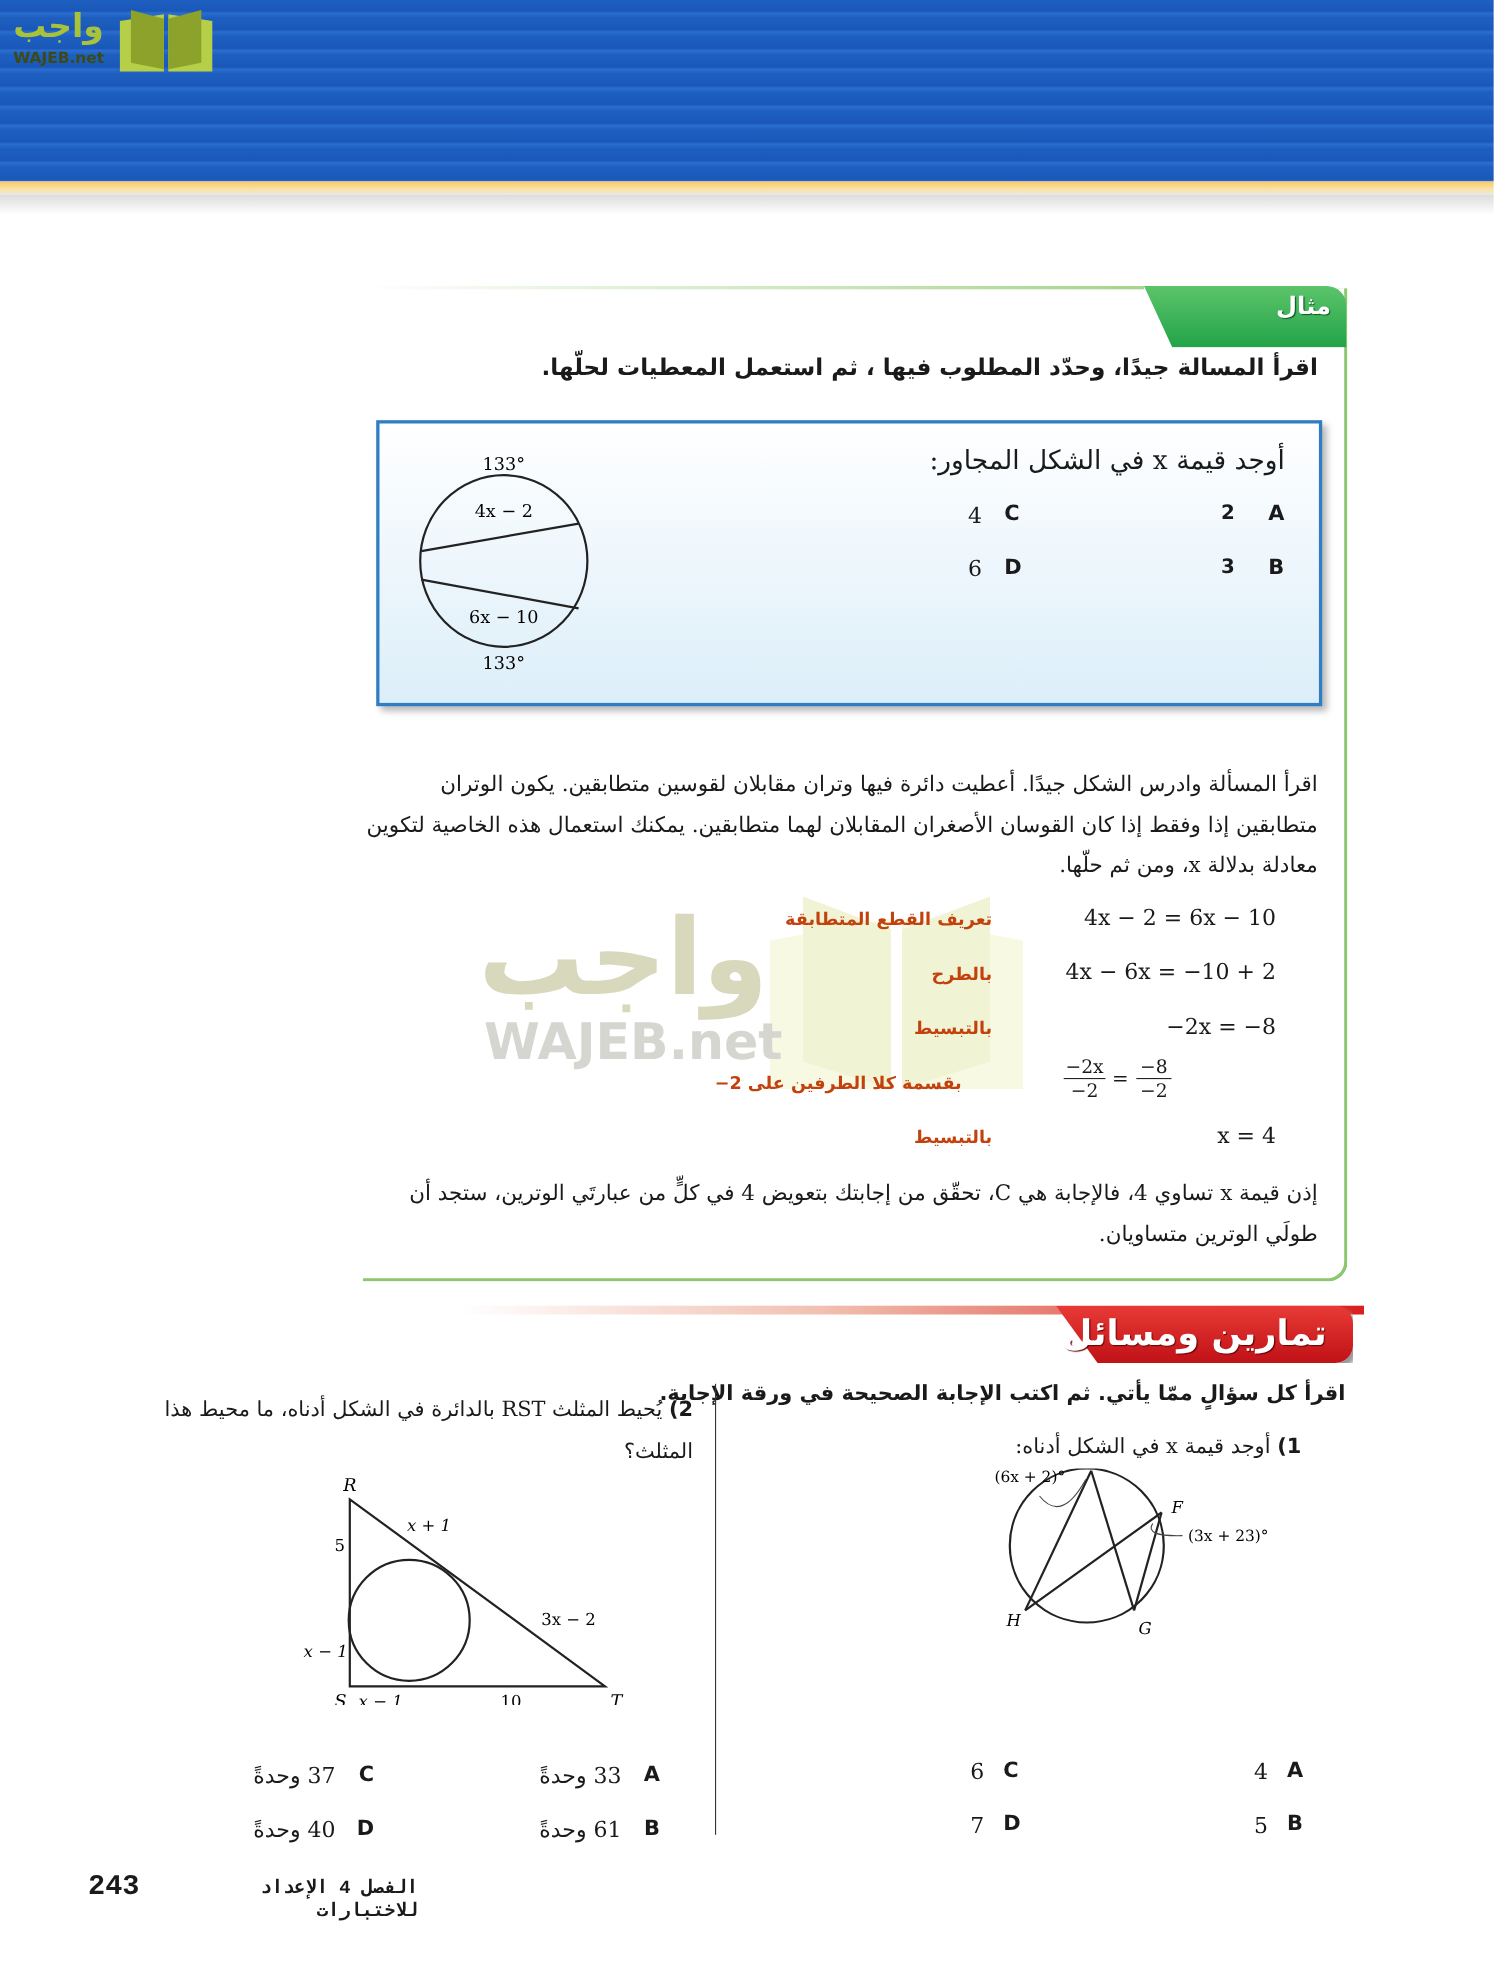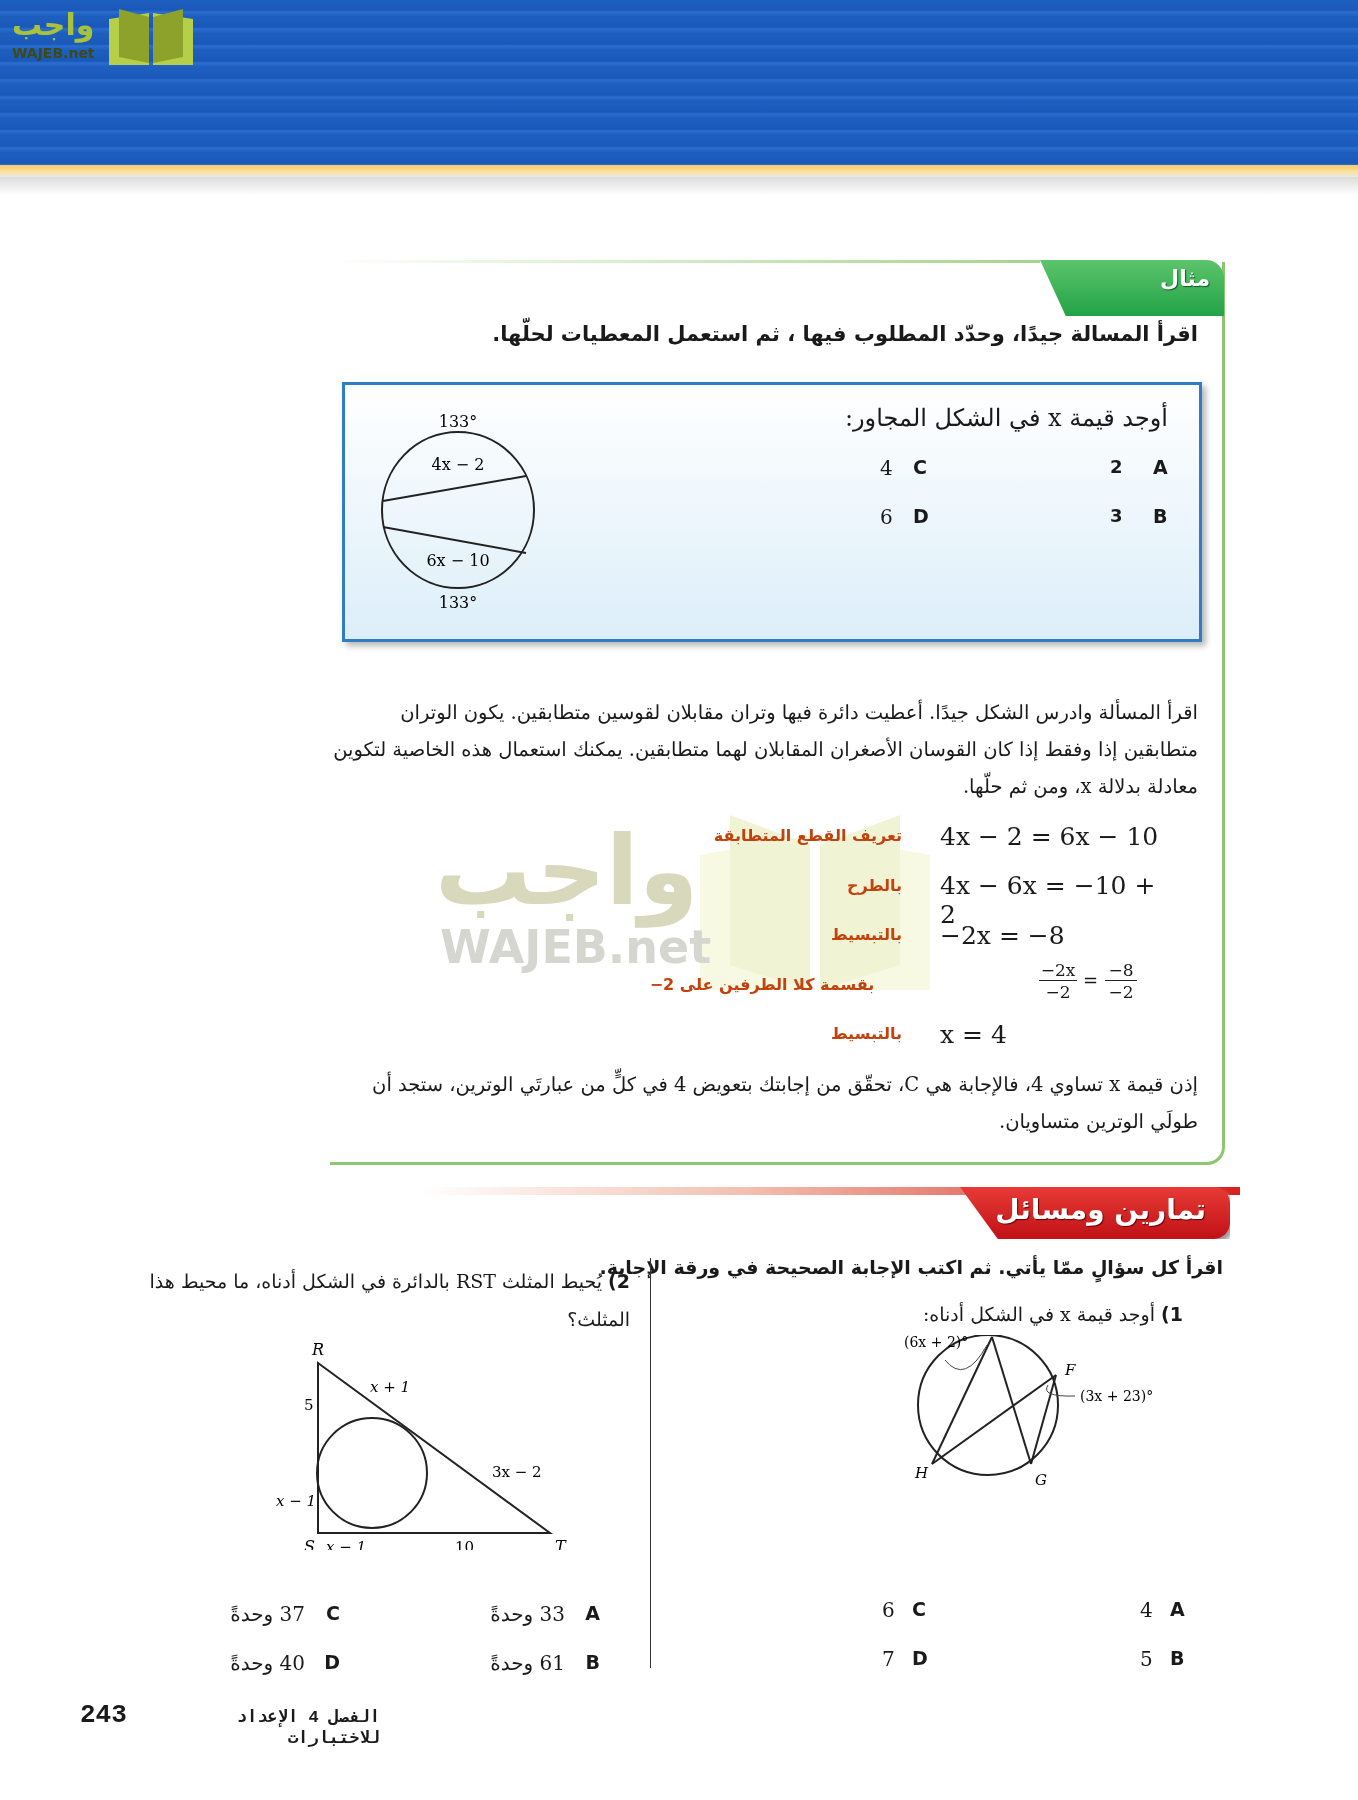--- a/index.html
+++ b/index.html
@@ -44,37 +44,37 @@
   .instr { position:absolute; right:160px; top:322px; font-size:21px; font-weight:bold;
     font-family:"DejaVu Sans",sans-serif; }
   
   .qbox { position:absolute; left:342px; top:382px; width:854px; height:254px;
     border:3px solid #2f7ec3; background: linear-gradient(180deg,#ffffff 0%, #dceef9 100%);
     box-shadow: 4px 4px 6px #b9b9b9; }
   .q-text { position:absolute; right:190px; top:404px; font-size:24px; }
   .opt-letter { font-family:"DejaVu Sans",sans-serif; font-weight:bold; font-size:19px; }
   .opt-val { font-family:"DejaVu Serif",serif; font-size:20px; }
   .para { position:absolute; right:160px; width:870px; font-size:19.5px; line-height:37px; }
-  .step-eq { position:absolute; font-size:25px; font-family:"DejaVu Serif",serif; text-align:left; width:220px; }
+  .step-eq { position:absolute; font-size:20px; font-family:"DejaVu Serif",serif; text-align:right; width:220px; }
   .step-label { position:absolute; font-family:"DejaVu Sans",sans-serif; font-weight:bold; font-size:16px;
     color:#c2410c; direction:rtl; text-align:right; width:280px; }
   .watermark-ar { position:absolute; left:435px; top:815px; font-family:"DejaVu Sans",sans-serif;
     font-weight:bold; font-size:96px; color:#d8d8bc; direction:rtl; }
   .watermark-en { position:absolute; left:440px; top:920px; font-family:"DejaVu Sans",sans-serif;
     font-weight:bold; font-size:46px; color:#d6d6d0; }
   .watermark-book { position:absolute; left:700px; top:815px; width:230px; height:175px; opacity:0.35; }
   
   .ex-bar { position:absolute; left:420px; top:1187px; width:820px; height:8px;
     background: linear-gradient(90deg,#ffffff,#f1c0b0 40%,#d8201e); }
   .ex-tab { position:absolute; left:960px; top:1187px; width:270px; height:52px;
     background: linear-gradient(180deg,#e83a35,#c01217); border-radius: 0 16px 16px 0;
     clip-path: polygon(0 0,100% 0,100% 100%,14% 100%);
     box-shadow: 3px 4px 4px #999; }
   .ex-tab-label { position:absolute; right:152px; top:1193px; font-family:"DejaVu Sans",sans-serif;
-    font-weight:bold; font-size:28px; color:#ffffff; direction:rtl; text-shadow:1px 1px 1px #6b0000; }
+    font-weight:bold; font-size:32px; color:#ffffff; direction:rtl; text-shadow:1px 1px 1px #6b0000; }
   .ex-instr { position:absolute; right:135px; top:1256px; font-family:"DejaVu Sans",sans-serif;
     font-weight:bold; font-size:19px; }
   .divider { position:absolute; left:650px; top:1258px; width:1px; height:410px; background:#333; }
   .qnum { font-family:"DejaVu Sans",sans-serif; font-weight:bold; }
   .footer { position:absolute; left:80px; top:1700px; font-family:Liberation Mono, monospace; font-weight:bold; }
   svg text { font-family:"DejaVu Serif",serif; }
 </style>
 </head>
 <body>
 
@@ -142,21 +142,21 @@
 
 <div class="step-eq" style="left:940px;top:822px;">4x − 2 = 6x − 10</div>
 <div class="step-label" style="left:622px;top:826px;">تعريف القطع المتطابقة</div>
 
 <div class="step-eq" style="left:940px;top:871px;">4x − 6x = −10 + 2</div>
 <div class="step-label" style="left:622px;top:876px;">بالطرح</div>
 
 <div class="step-eq" style="left:940px;top:921px;">−2x = −8</div>
 <div class="step-label" style="left:622px;top:925px;">بالتبسيط</div>
 
-<div class="abs" style="left:1035px;top:960px;width:110px;height:50px;font-size:17px;">
+<div class="abs" style="left:963px;top:960px;width:110px;height:50px;font-size:17px;">
   <div class="abs" style="left:4px;top:0;width:38px;text-align:center;border-bottom:1.5px solid #222;">−2x</div>
   <div class="abs" style="left:4px;top:22px;width:38px;text-align:center;">−2</div>
   <div class="abs" style="left:48px;top:10px;font-size:18px;">=</div>
   <div class="abs" style="left:70px;top:0;width:32px;text-align:center;border-bottom:1.5px solid #222;">−8</div>
   <div class="abs" style="left:70px;top:22px;width:32px;text-align:center;">−2</div>
 </div>
 <div class="step-label" style="left:622px;top:975px;text-align:center;">بقسمة كلا الطرفين على 2−</div>
 
 <div class="step-eq" style="left:940px;top:1020px;">x = 4</div>
 <div class="step-label" style="left:622px;top:1024px;">بالتبسيط</div>

